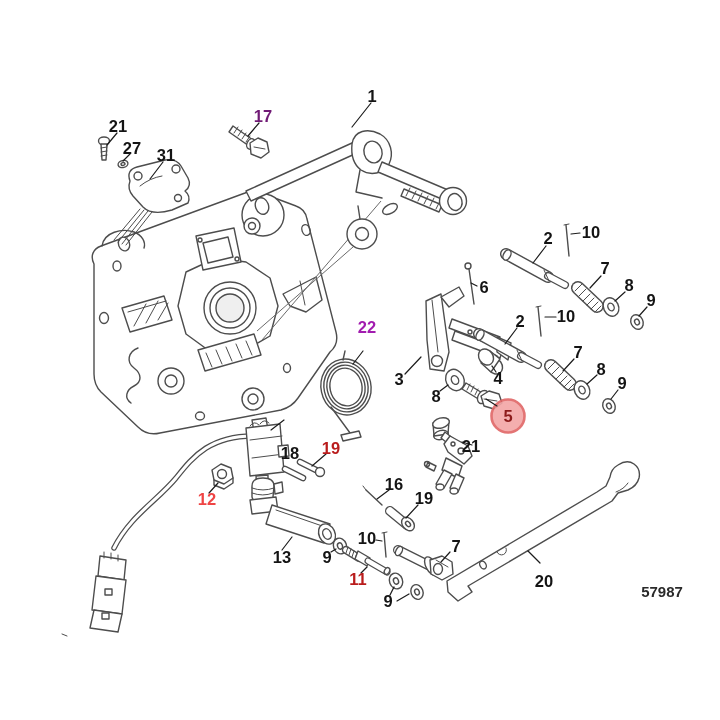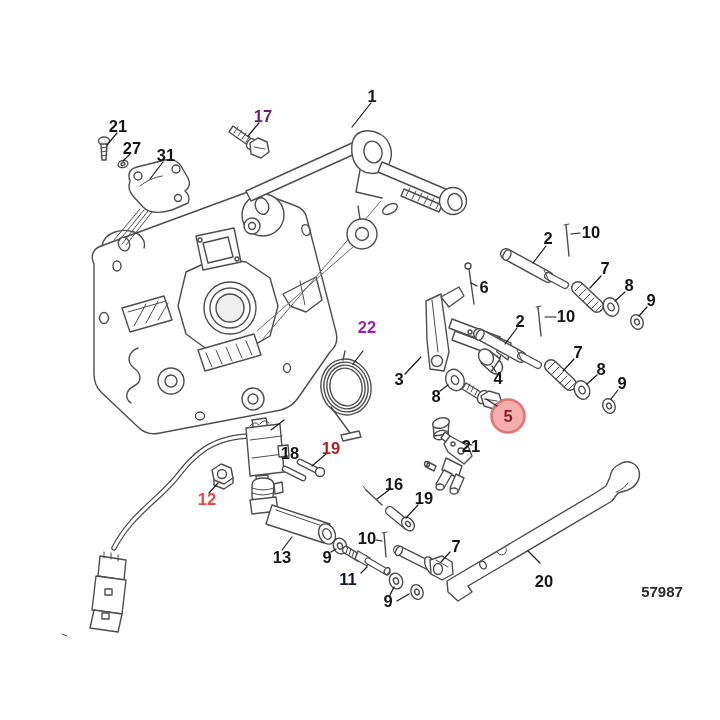--- a/index.html
+++ b/index.html
@@ -395,21 +395,21 @@
       <div class="plabel" style="left: 367px; top: 327px; color: #a21caf;">22</div>
       <div class="plabel" style="left: 471px; top: 446px; color: rgb(20, 20, 20);">21</div>
       <div class="plabel" style="left: 290px; top: 414px; color: rgb(20, 20, 20); margin-top: 39px;">18</div>
       <div class="plabel" style="left: 331px; top: 448px; color: #b91c1c;">19</div>
       <div class="plabel" style="left: 207px; top: 499px; color: #ef4444;">12</div>
       <div class="plabel" style="left: 282px; top: 557px; color: rgb(20, 20, 20);">13</div>
       <div class="plabel" style="left: 394px; top: 484px; color: rgb(20, 20, 20);">16</div>
       <div class="plabel" style="left: 424px; top: 498px; color: rgb(20, 20, 20);">19</div>
       <div class="plabel" style="left: 367px; top: 538px; color: rgb(20, 20, 20);">10</div>
       <div class="plabel" style="left: 327px; top: 557px; color: rgb(20, 20, 20);">9</div>
-      <div class="plabel" style="left: 348px; top: 579px; color: #0f172a;">11</div>
+      <div class="plabel" style="left: 358px; top: 579px; color: #b91c1c;">11</div>
       <div class="plabel" style="left: 388px; top: 601px; color: rgb(20, 20, 20);">9</div>
       <div class="plabel" style="left: 456px; top: 546px; color: rgb(20, 20, 20);">7</div>
       <div class="plabel" style="left: 544px; top: 569px; color: rgb(20, 20, 20); margin-top: 12px;">20</div>
     </div>
 
 <div id="plist-num" style="left:622px;top:591px;">57987</div>
 
 </div>
 
 </body></html>

